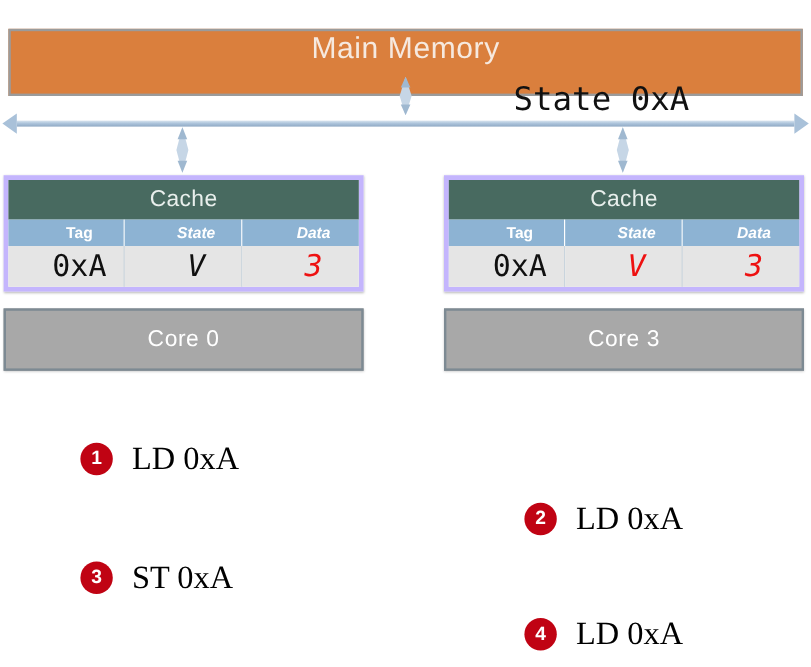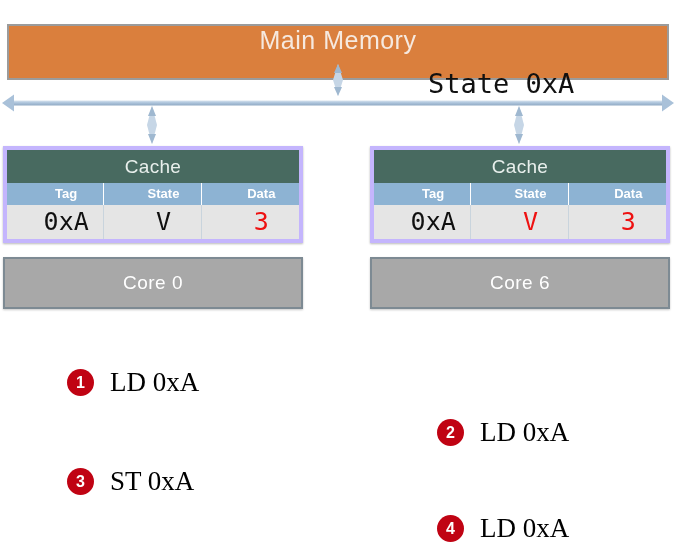--- a/index.html
+++ b/index.html
@@ -107,22 +107,22 @@
     color: #101010;
     font-family: "DejaVu Sans Mono", "Liberation Mono", monospace;
     font-size: 25px;
     height: 34px;
     line-height: 34px;
     border-right: 1px solid #c9d4dd;
   }
   .cache-value-row > div:last-child { border-right: none; }
 
   .col-tag   { width: 33.34%; }
-  .col-state { width: 33.33%; }
-  .col-data  { width: 33.33%; }
+  .col-state { width: 33.33%; font-style: italic; }
+  .col-data  { width: 33.33%; font-style: italic; }
 
   .val-red { color: #ee1111 !important; }
 
   .core-box {
     margin-top: 14px;
     height: 52px;
     box-sizing: border-box;
     background: #a8a8a8;
     border: 2px solid #7d8a93;
     display: flex;
@@ -238,21 +238,21 @@
       <div class="col-state">State</div>
       <div class="col-data">Data</div>
     </div>
     <div class="cache-value-row">
       <div class="col-tag">0xA</div>
       <div class="col-state val-red">V</div>
       <div class="col-data val-red">3</div>
     </div>
   </div>
   <div class="core-box">
-    <span class="label">Core 6</span>
+    <span class="label">Core 3</span>
   </div>
 </div>
 
 <div class="instr" id="instr-1">
   <div class="badge">1</div>
   <div class="text">LD 0xA</div>
 </div>
 
 <div class="instr" id="instr-2">
   <div class="badge">2</div>

